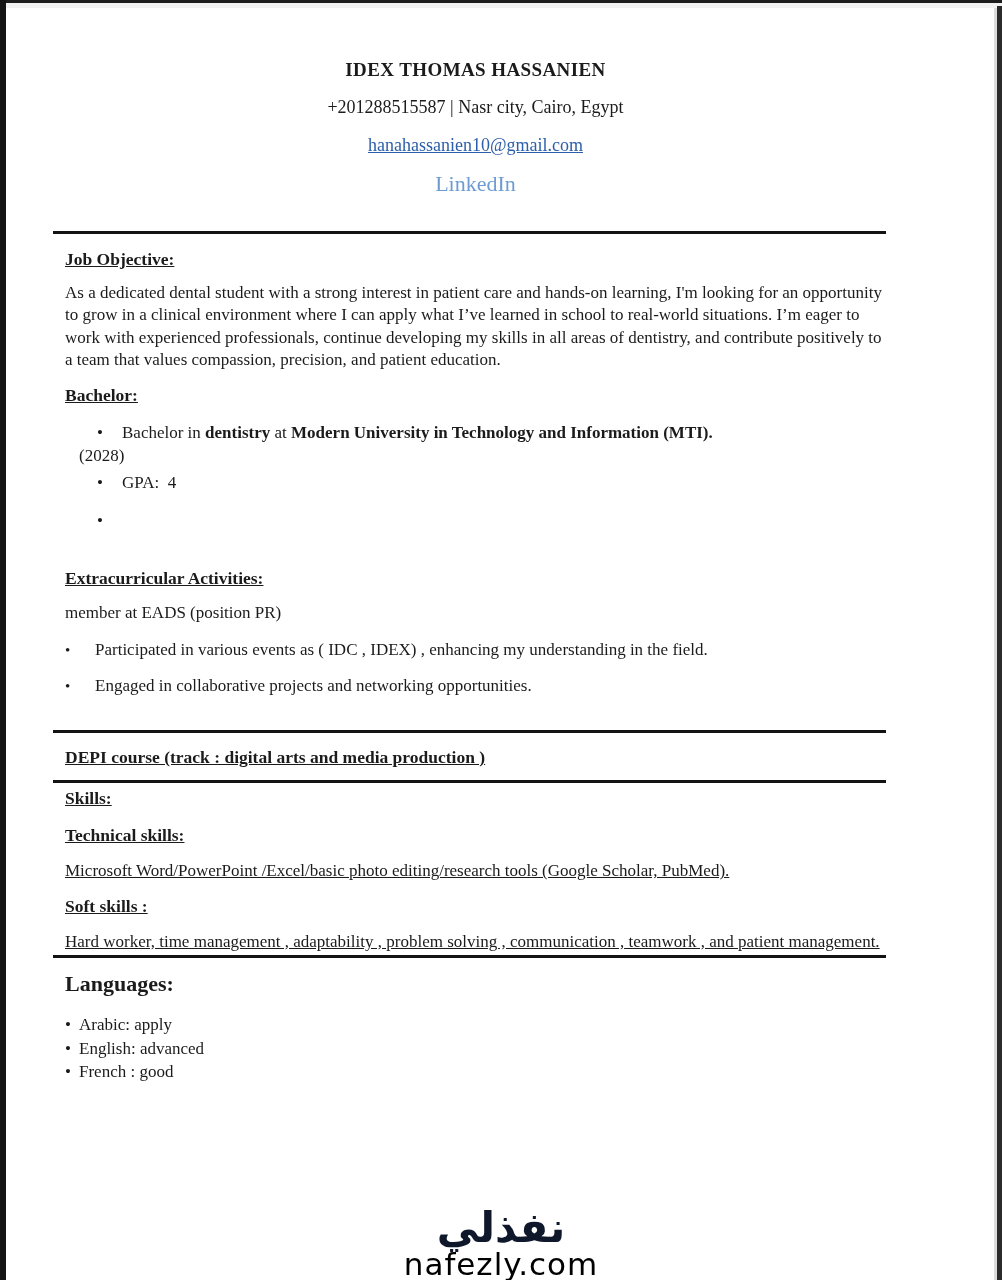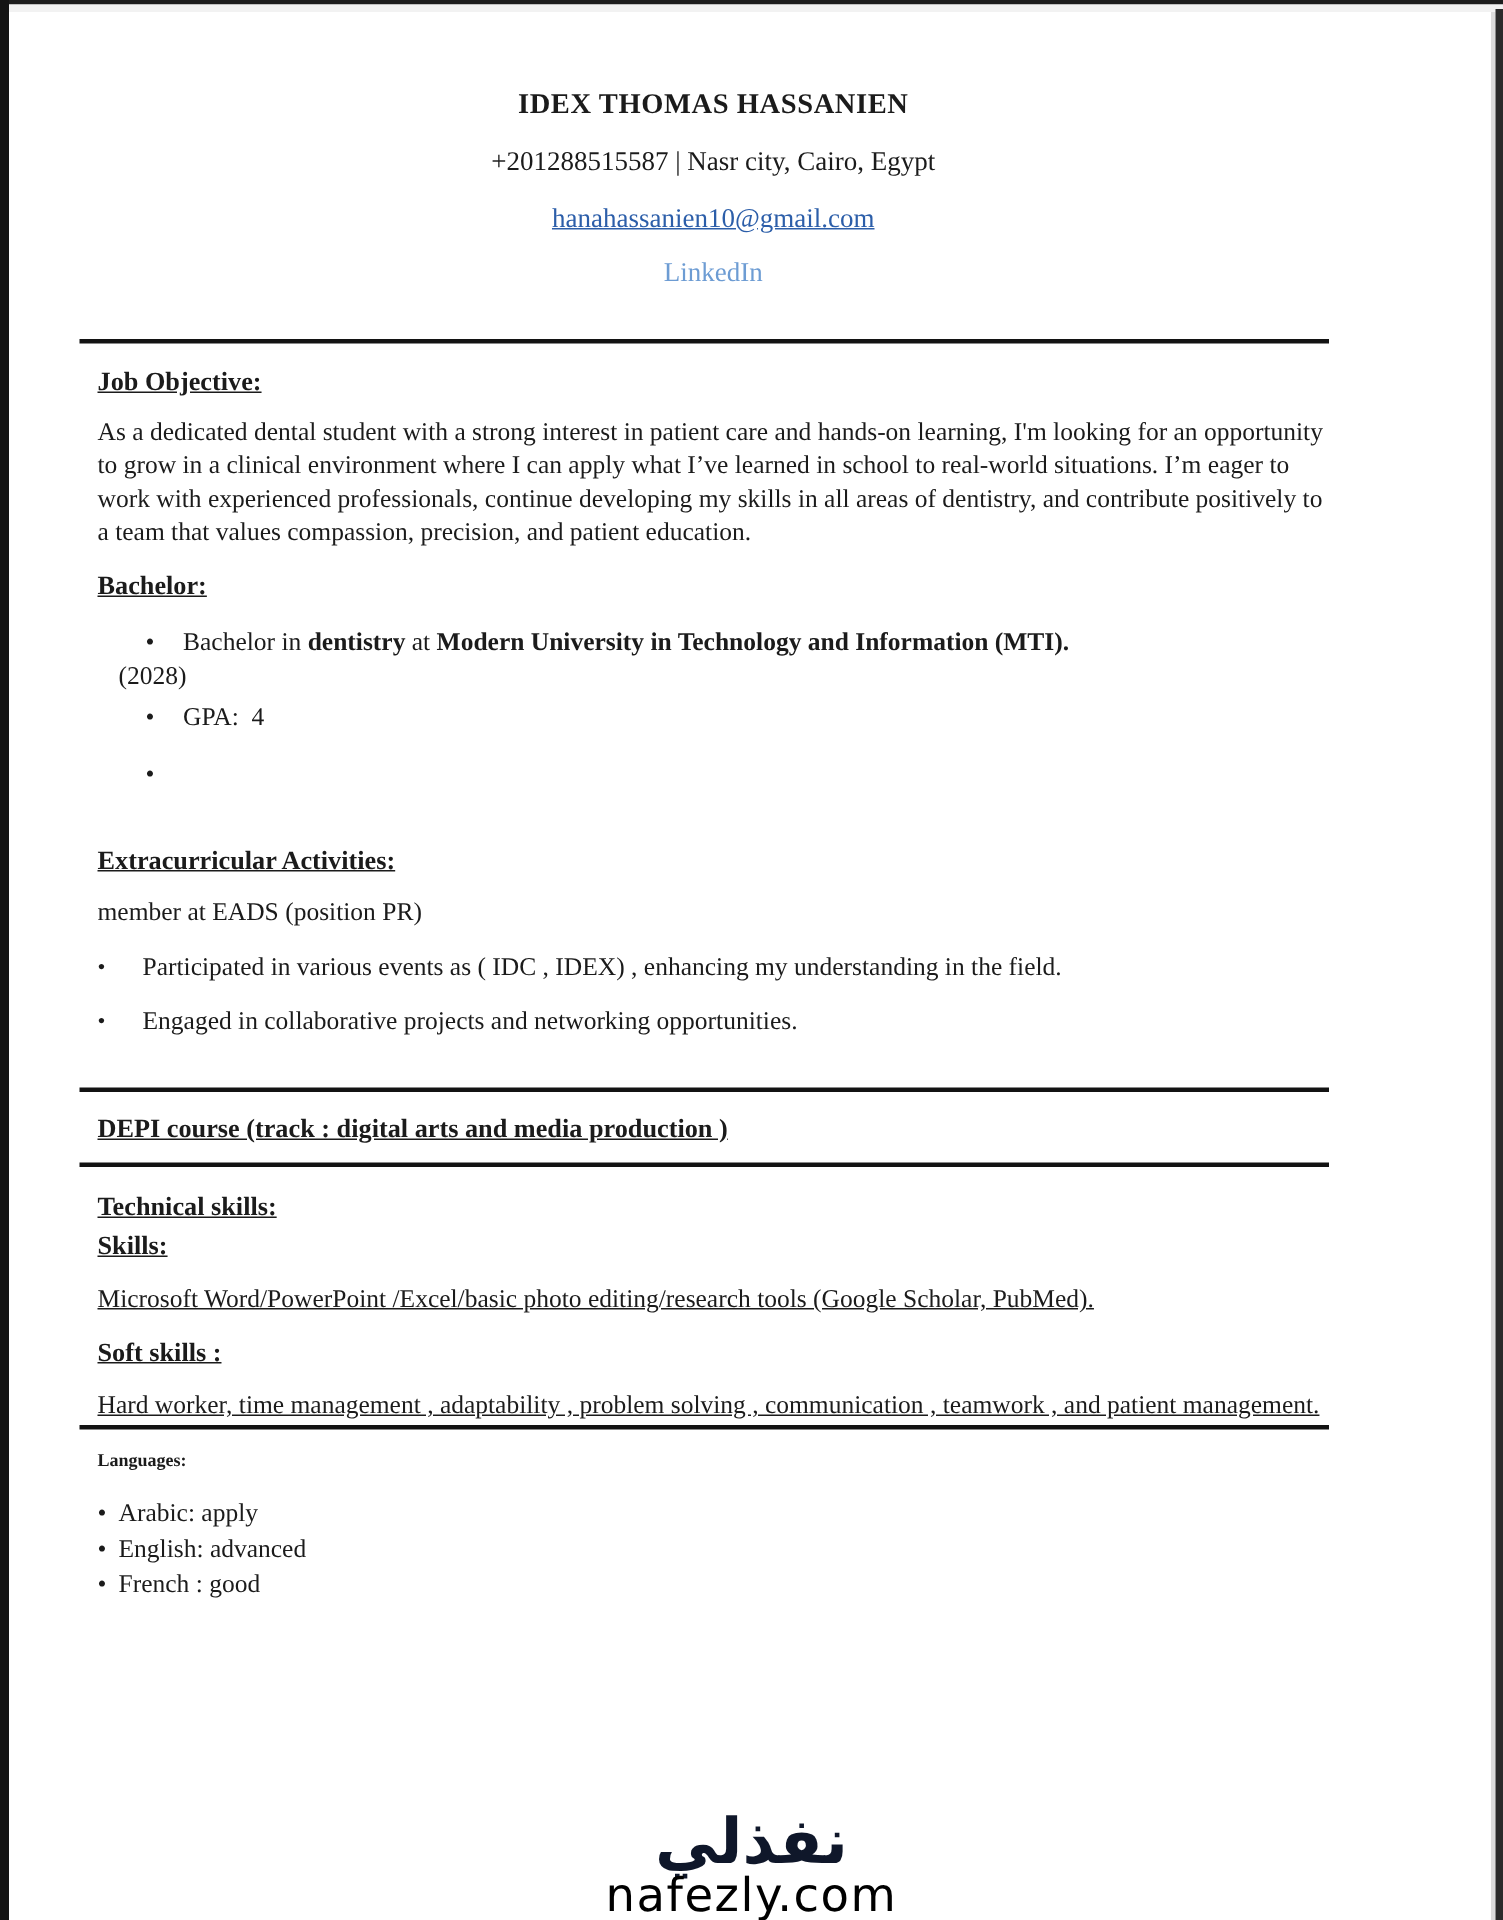--- a/index.html
+++ b/index.html
@@ -27,42 +27,42 @@
   .center { text-align: center; }
   .name {
     margin-top: 59px;
     font-size: 19px;
     font-weight: bold;
     letter-spacing: 0.4px;
   }
   .contact { margin-top: 16px; font-size: 18px; }
   .email-row { margin-top: 17px; font-size: 18px; }
   .email-link { color: #2c5ea9; text-decoration: underline; cursor: pointer; }
-  .linkedin-row { margin-top: 15px; font-size: 18px; }
+  .linkedin-row { margin-top: 15px; font-size: 22px; }
   .linkedin-link { color: #6d9cd3; text-decoration: none; cursor: pointer; }
 
   .rule { border: 0; border-top: 3px solid #131313; margin-left: -12px; width: calc(100% + 12px); }
   .r1 { margin-top: 34px; }
   .r2 { margin-top: 33px; }
   .r3 { margin-top: 12px; }
   .r4 { margin-top: 2px; }
 
   .heading {
     font-size: 17.5px;
     font-weight: bold;
     text-decoration: underline;
   }
   .h-job { margin-top: 15px; }
   .h-edu { margin-top: 14px; }
   .h-extra { margin-top: 36px; }
   .h-courses { margin-top: 14px; }
   .h-skills { margin-top: 5px; }
   .h-tech { margin-top: 16px; }
   .h-soft { margin-top: 15px; }
-  .h-lang { margin-top: 13px; font-size: 12px; font-weight: bold; text-decoration: none; }
+  .h-lang { margin-top: 13px; font-size: 22px; font-weight: bold; text-decoration: none; }
 
   .body-text { font-size: 17px; line-height: 22.3px; }
   .obj-text { margin-top: 12px; }
 
   .edu-item { display: flex; padding-left: 32px; font-size: 17px; line-height: 22px; }
   .edu-item .bullet { width: 25px; flex: 0 0 25px; }
   .edu-degree { margin-top: 16px; }
   .edu-year1 { margin-top: 1px; padding-left: 14px; font-size: 17px; line-height: 22px; }
   .edu-gpa { margin-top: 5px; }
   .edu-secondary { margin-top: 16px; }
@@ -148,22 +148,22 @@
     <span class="bullet">•</span>
     <span>Engaged in collaborative projects and networking opportunities.</span>
   </div>
 
   <hr class="rule r2">
 
   <div class="courses-item">DEPI course (track : digital arts and media production )</div>
 
   <hr class="rule r3">
 
+  <div class="heading h-skills">Skills:</div>
   <div class="heading h-tech">Technical skills:</div>
-  <div class="heading h-skills">Skills:</div>
   <div class="tech-text underlined-text">Microsoft Word/PowerPoint /Excel/basic photo editing/research tools (Google Scholar, PubMed).</div>
   <div class="heading h-soft">Soft skills :</div>
   <div class="soft-text underlined-text">Hard worker, time management , adaptability , problem solving , communication , teamwork , and patient management.</div>
 
   <hr class="rule r4">
 
   <div class="heading h-lang">Languages:</div>
 
   <div class="lang-list">
     <div class="lang-item">

